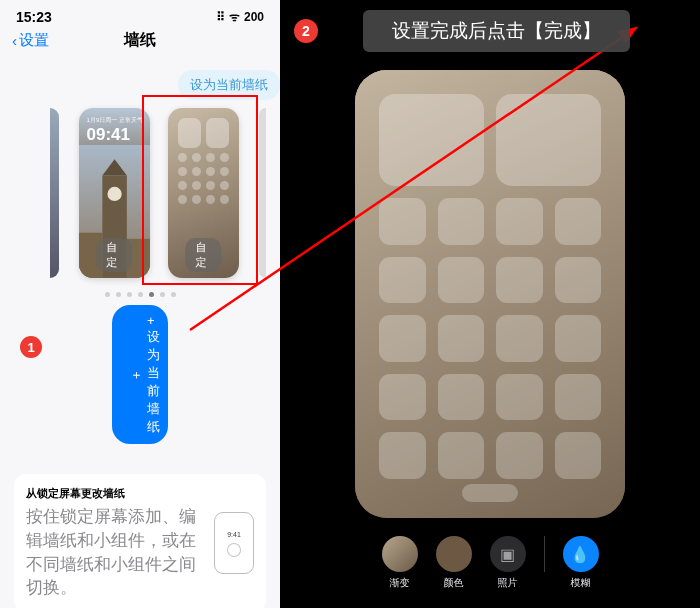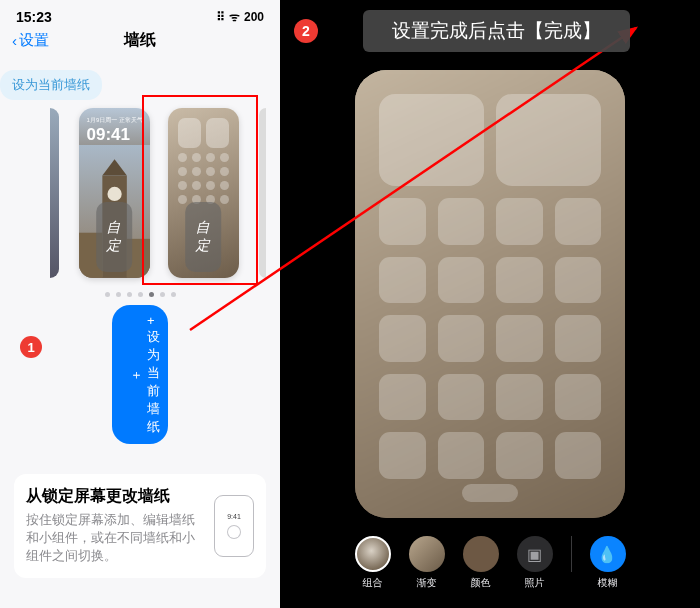--- a/index.html
+++ b/index.html
@@ -11,58 +11,58 @@
   
   .status-bar { display:flex; justify-content:space-between; align-items:center; padding:8px 16px 2px; font-size:14px; font-weight:600; color:#000; }
   .status-right { display:flex; gap:4px; font-size:12px; align-items:center; }
 
   
   .nav { display:flex; align-items:center; padding:4px 12px 10px; position:relative; }
   .back { color:#007aff; font-size:15px; display:flex; align-items:center; gap:2px; }
   .nav-title { position:absolute; left:50%; transform:translateX(-50%); font-size:16px; font-weight:600; }
 
   
-  .set-current { text-align:left; margin:10px 0 8px; }
+  .set-current { text-align:right; margin:10px 0 8px; }
   .set-current span { display:inline-block; color:#3998d7; background:#e4f2fb; padding:6px 12px; border-radius:14px; font-size:13px; }
 
   
   .pair-wrap { display:flex; justify-content:center; gap:18px; padding:0 14px; position:relative;margin-left:36px; }
   .peek-left { width:12px; height:170px; background:linear-gradient(180deg,#9ab 0%,#556 100%); border-top-right-radius:12px; border-bottom-right-radius:12px; margin-right:2px; }
   .peek-right { width:10px; height:170px; background:#dcdcdc; border-top-left-radius:12px; border-bottom-left-radius:12px; margin-left:2px; }
   .wp-card { width:100px; height:170px; border-radius:14px; position:relative; overflow:hidden; box-shadow:0 2px 6px rgba(0,0,0,.15); }
   .wp-lock { background:linear-gradient(180deg,#b7c6d6 0%,#7c6f5f 40%,#5e4c3c 100%); }
   .tower { position:absolute; bottom:0; left:0; right:0; height:78%; }
   .tower svg { width:100%; height:100%; }
   .lock-time { position:absolute; top:18px; left:8px; color:#fff; font-size:17px; font-weight:700; line-height:1; }
   .lock-date { position:absolute; top:8px; left:8px; color:#fff; font-size:6px; opacity:.9; }
   .wp-home { background:linear-gradient(160deg,#c9bba7 0%,#9c8c78 50%,#6d5d4a 100%); filter:blur(0); }
   .home-grid { position:absolute; inset:10px 10px 26px 10px; display:flex; flex-direction:column; gap:5px; }
   .widget-row { display:flex; gap:5px; }
   .widget { flex:1; height:30px; background:rgba(255,255,255,.35); border-radius:7px; }
   .icon-row { display:flex; gap:5px; }
   .app-ic { flex:1; aspect-ratio:1; background:rgba(255,255,255,.32); border-radius:5px; }
-  .custom-pill { position:absolute; bottom:6px; left:50%; transform:translateX(-50%); background:rgba(100,100,100,.6); color:#fff; font-size:14px; padding:17px 10px; border-radius:10px;font-style:italic; }
+  .custom-pill { position:absolute; bottom:6px; left:50%; transform:translateX(-50%); background:rgba(100,100,100,.6); color:#fff; font-size:11px; padding:2px 10px; border-radius:10px; }
   .highlight-box { position:absolute; border:2.5px solid #fe0000; pointer-events:none; }
   .hb-home { top:95px; left:142px; width:116px; height:190px; }
 
   .dots { display:flex; justify-content:center; gap:6px; margin:14px 0 8px; }
   .dot { width:5px; height:5px; border-radius:50%; background:#cfcfd4; }
   .dot.active { background:#7a7a7f; }
 
   .add-new { display:flex; justify-content:center; margin:4px 0 12px; position:relative; }
   .add-new-inner { background:#007aff; color:#fff; padding:8px 18px; border-radius:18px; font-size:13px; display:flex; gap:4px; align-items:center; width:56px; overflow:hidden;}
   .step-badge { position:absolute; width:22px; height:22px; border-radius:50%; background:#ee3a32; color:#fff; font-size:13px; font-weight:700; display:flex; align-items:center; justify-content:center; z-index:9; }
   .sb1 { left:20px; top:336px; }
   .callout { position:absolute; background:rgba(60,60,60,.88); color:#fff; font-size:15px; padding:8px 12px; border-radius:6px; z-index:8; white-space:nowrap; }
   .co1 { left:44px; top:332px; }
 
   .bottom-card { margin:30px 14px 0; background:#fff; border-radius:12px; padding:12px; display:flex; gap:10px; align-items:center; }
   .bc-text { flex:1; }
-  .bc-title { font-size:16px; font-weight:600; margin-bottom:4px; }
-  .bc-desc { font-size:13px; color:#8a8a8e; line-height:1.4; }
+  .bc-title { font-size:11px; font-weight:600; margin-bottom:4px; }
+  .bc-desc { font-size:17px; color:#8a8a8e; line-height:1.4; }
   .bc-mini { width:40px; height:62px; border-radius:9px; border:1.5px solid #bdbdc2; display:flex; flex-direction:column; align-items:center; justify-content:center; gap:6px; }
   .bc-mini-time { font-size:7px; color:#3a3a3c; }
   .bc-mini-dot { width:12px; height:12px; background:#fff; border-radius:50%; box-shadow:0 0 0 1px #c5c5ca; }
 
   
   .rs-top { position:absolute; top:10px; left:0; right:0; display:flex; justify-content:space-between; align-items:center; padding:0 14px; }
   .sb2 { position:static; width:24px; height:24px; font-size:14px;}
   .sb2-wrap { display:flex; align-items:center; gap:8px;}
   .co2 { position:static; background:rgba(70,70,70,.93); font-size:19px; padding:8px 29px;margin-left:37px; }
   .done-box { border:2.5px solid #fe0000; padding:2px; }
@@ -248,24 +248,20 @@
           <div class="rs-ic"></div>
           <div class="rs-ic"></div>
           <div class="rs-ic"></div>
         </div>
     </div>
     <div class="rs-search"></div>
   </div>
 
   <div class="rs-tools">
     <div class="tool">
-        <div class="tool-circ tc-img"></div>
-        <div class="tool-label">组合</div>
-      </div>
-    <div class="tool">
         <div class="tool-circ tc-grad"></div>
         <div class="tool-label">渐变</div>
       </div>
     <div class="tool">
         <div class="tool-circ tc-color"></div>
         <div class="tool-label">颜色</div>
       </div>
     <div class="tool">
         <div class="tool-circ tc-photo">▣</div>
         <div class="tool-label">照片</div>

